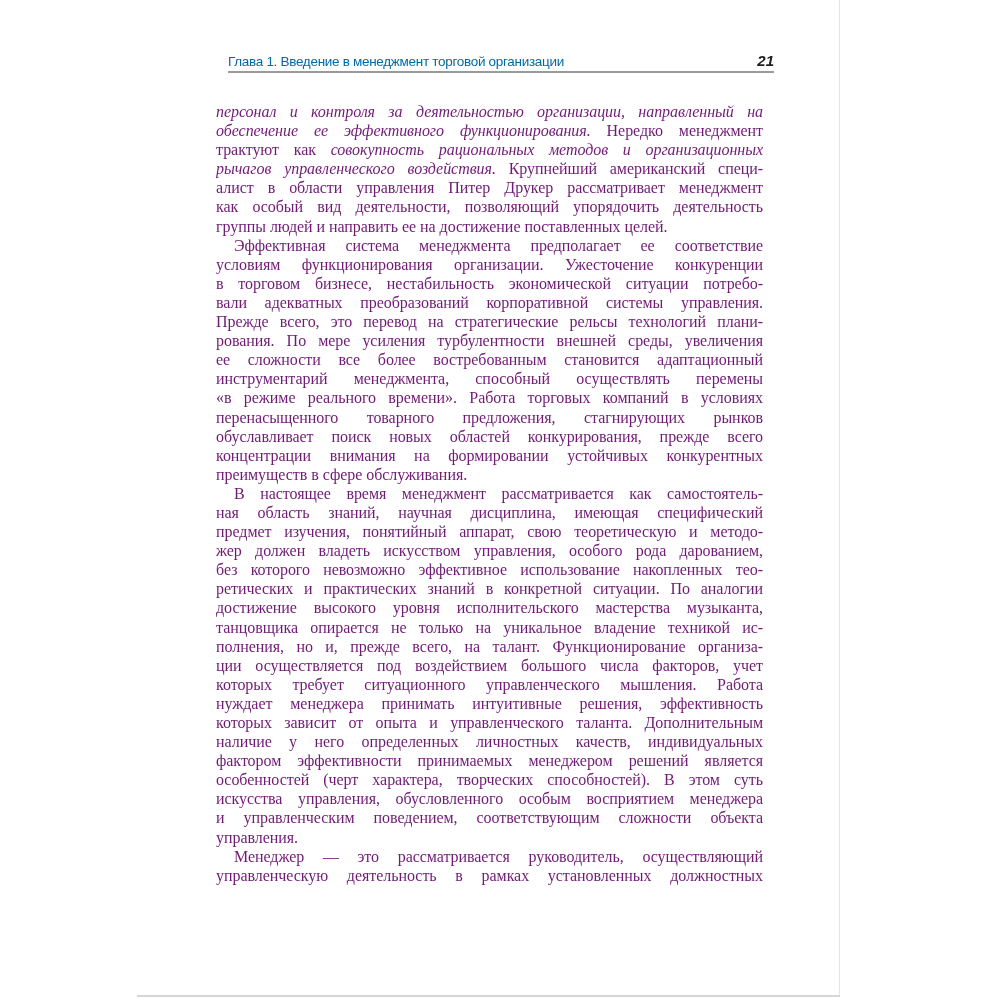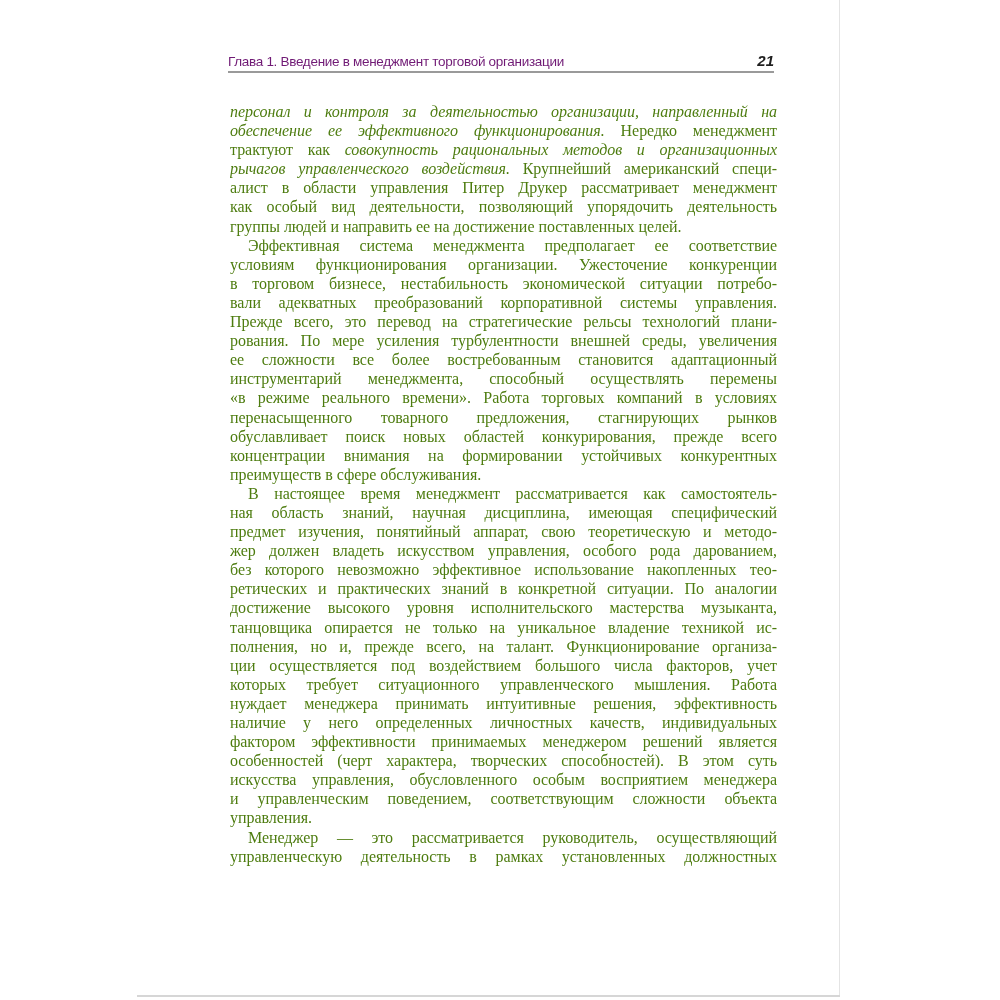--- a/index.html
+++ b/index.html
@@ -33,44 +33,44 @@
     top: 52px;
     width: 546px;
     display: flex;
     justify-content: space-between;
     align-items: baseline;
     font-family: "Liberation Sans", sans-serif;
   }
   .chapter-title {
     font-size: 13.5px;
     letter-spacing: -0.3px;
-    color: #701a75;
+    color: #0369a1;
   }
   .page-number {
     font-size: 15px;
     font-weight: bold;
     color: #1f1f1f;
     font-style: italic;
   }
   .header-rule {
     position: absolute;
     left: 228px;
     top: 71px;
     width: 546px;
     height: 2px;
     background: #9a9a9a;
   }
   .body-text {
     position: absolute;
-    left: 230px;
+    left: 216px;
     top: 102px;
     width: 547px;
     font-size: 16px;
     line-height: 19.1px;
-    color: #4d7c0f;
+    color: #701a75;
     letter-spacing: -0.05px;
   }
   .line {
     text-align: justify;
     text-align-last: justify;
     height: 19.1px;
     overflow: hidden;
     white-space: nowrap;
   }
   .line.end {
@@ -121,20 +121,21 @@
     <div class="line"><span>предмет изучения, понятийный аппарат, свою теоретическую и методо-</span></div>
     <div class="line"><span>жер должен владеть искусством управления, особого рода дарованием,</span></div>
     <div class="line"><span>без которого невозможно эффективное использование накопленных тео-</span></div>
     <div class="line"><span>ретических и практических знаний в конкретной ситуации. По аналогии</span></div>
     <div class="line"><span>достижение высокого уровня исполнительского мастерства музыканта,</span></div>
     <div class="line"><span>танцовщика опирается не только на уникальное владение техникой ис-</span></div>
     <div class="line"><span>полнения, но и, прежде всего, на талант. Функционирование организа-</span></div>
     <div class="line"><span>ции осуществляется под воздействием большого числа факторов, учет</span></div>
     <div class="line"><span>которых требует ситуационного управленческого мышления. Работа</span></div>
     <div class="line"><span>нуждает менеджера принимать интуитивные решения, эффективность</span></div>
+    <div class="line"><span>которых зависит от опыта и управленческого таланта. Дополнительным</span></div>
     <div class="line"><span>наличие у него определенных личностных качеств, индивидуальных</span></div>
     <div class="line"><span>фактором эффективности принимаемых менеджером решений является</span></div>
     <div class="line"><span>особенностей (черт характера, творческих способностей). В этом суть</span></div>
     <div class="line"><span>искусства управления, обусловленного особым восприятием менеджера</span></div>
     <div class="line"><span>и управленческим поведением, соответствующим сложности объекта</span></div>
     <div class="line end"><span>управления.</span></div>
     <div class="line indent"><span>Менеджер — это рассматривается руководитель, осуществляющий</span></div>
     <div class="line"><span>управленческую деятельность в рамках установленных должностных</span></div>
   </div>
 

